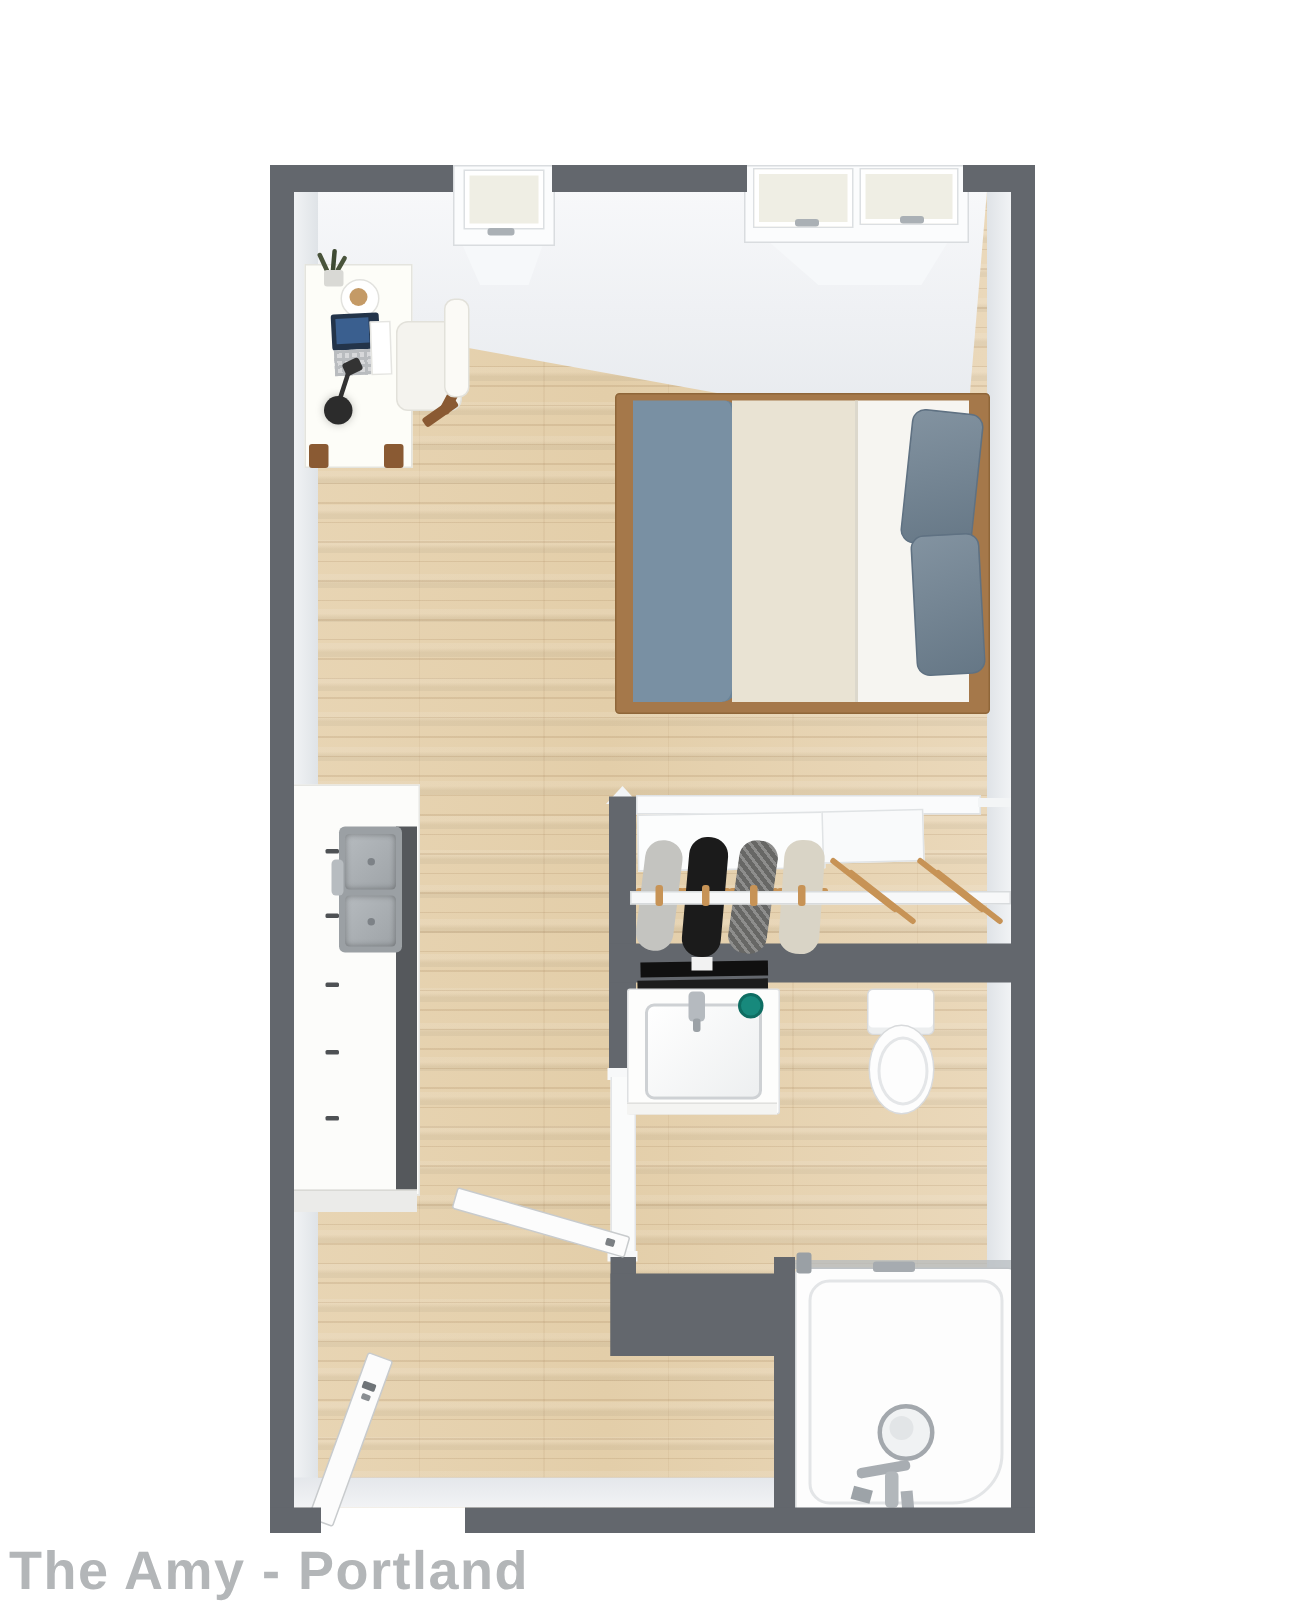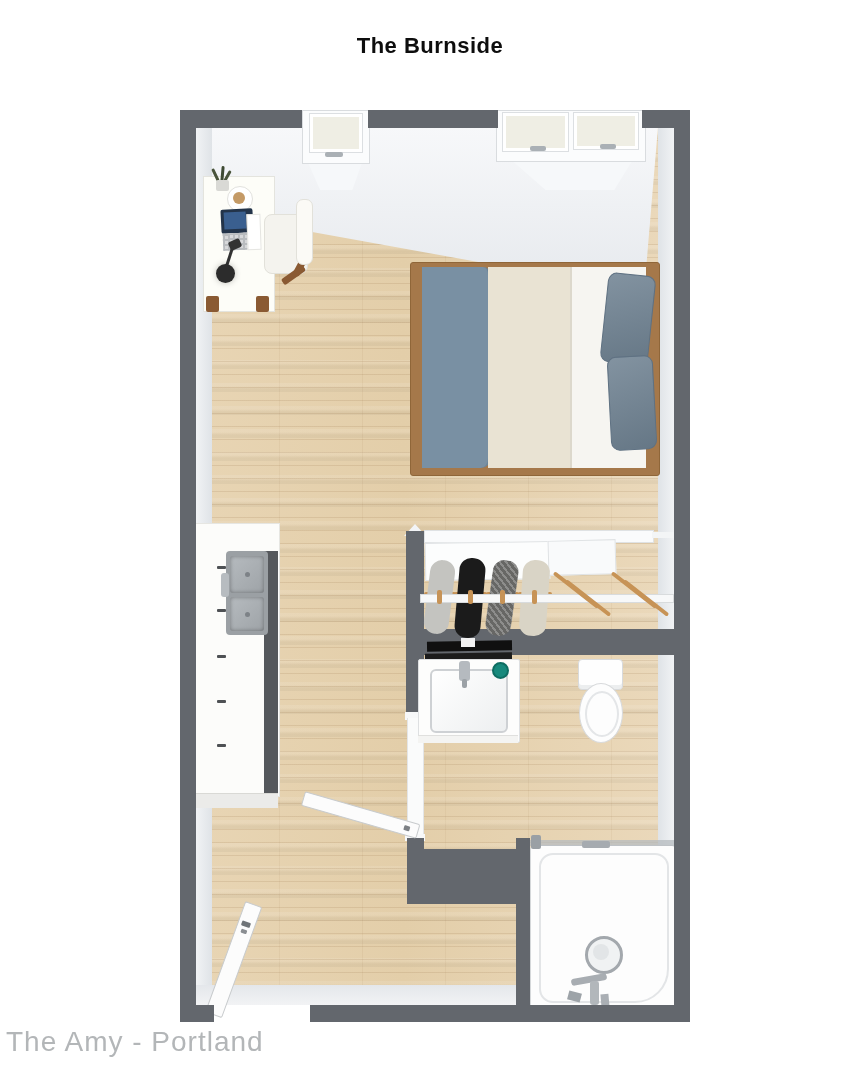--- a/index.html
+++ b/index.html
@@ -3,21 +3,21 @@
 <meta charset="utf-8">
 <style>
   html,body{margin:0;padding:0;background:#ffffff;}
   .canvas{position:relative;width:860px;height:1080px;background:#fff;overflow:hidden;
           font-family:"Liberation Sans",sans-serif;}
   .abs{position:absolute;}
 
   
   .title{top:33px;left:0;width:860px;text-align:center;font-size:22px;font-weight:bold;
          color:var(--ink);letter-spacing:.5px;}
-  .watermark{top:1026px;left:6px;font-size:28px;font-weight:400;color:var(--watermark);
+  .watermark{top:1026px;left:6px;font-size:36px;font-weight:700;color:var(--watermark);
              letter-spacing:1px;}
 
   
   .floor{left:196px;top:127px;width:462px;height:878px;
     background:
       repeating-linear-gradient(180deg, rgba(146,108,66,.16) 0 1px, rgba(0,0,0,0) 1px 13px),
       repeating-linear-gradient(180deg, rgba(255,255,255,.10) 3px 6px, rgba(0,0,0,.04) 9px 12px, rgba(0,0,0,0) 12px 26px),
       repeating-linear-gradient(90deg, rgba(146,108,66,.08) 0 1px, rgba(0,0,0,0) 1px 83px),
       linear-gradient(90deg,#e8d5b4,#e3cea9 45%,#ead8ba);}
   .face-top{left:196px;top:127px;width:462px;height:165px;
@@ -166,21 +166,20 @@
   .bath-door .knob{position:absolute;right:8px;top:4px;width:6px;height:5px;background:#7c8084;border-radius:1px;}
   .entry-door{left:205px;top:894px;width:16px;height:116px;transform:rotate(20deg);transform-origin:bottom left;}
   .entry-door .knob{position:absolute;left:3px;top:18px;width:9px;height:5px;background:#6f7478;border-radius:1px;}
   .entry-door .knob2{position:absolute;left:5px;top:26px;width:6px;height:4px;background:#8a8e92;border-radius:1px;}
 </style>
 </head>
 <body>
 
 <div class="canvas">
 
-  <div class="abs title">The Burnside</div>
 
   <div class="abs floor"></div>
   <div class="abs face-top"></div>
   <div class="abs face-left"></div>
   <div class="abs face-right"></div>
   <div class="abs face-bottom"></div>
 
   <div class="abs win-reveal w1-reveal"></div>
   <div class="abs win-frame w1-frame"></div>
   <div class="abs win-sash w1-sash"></div>

